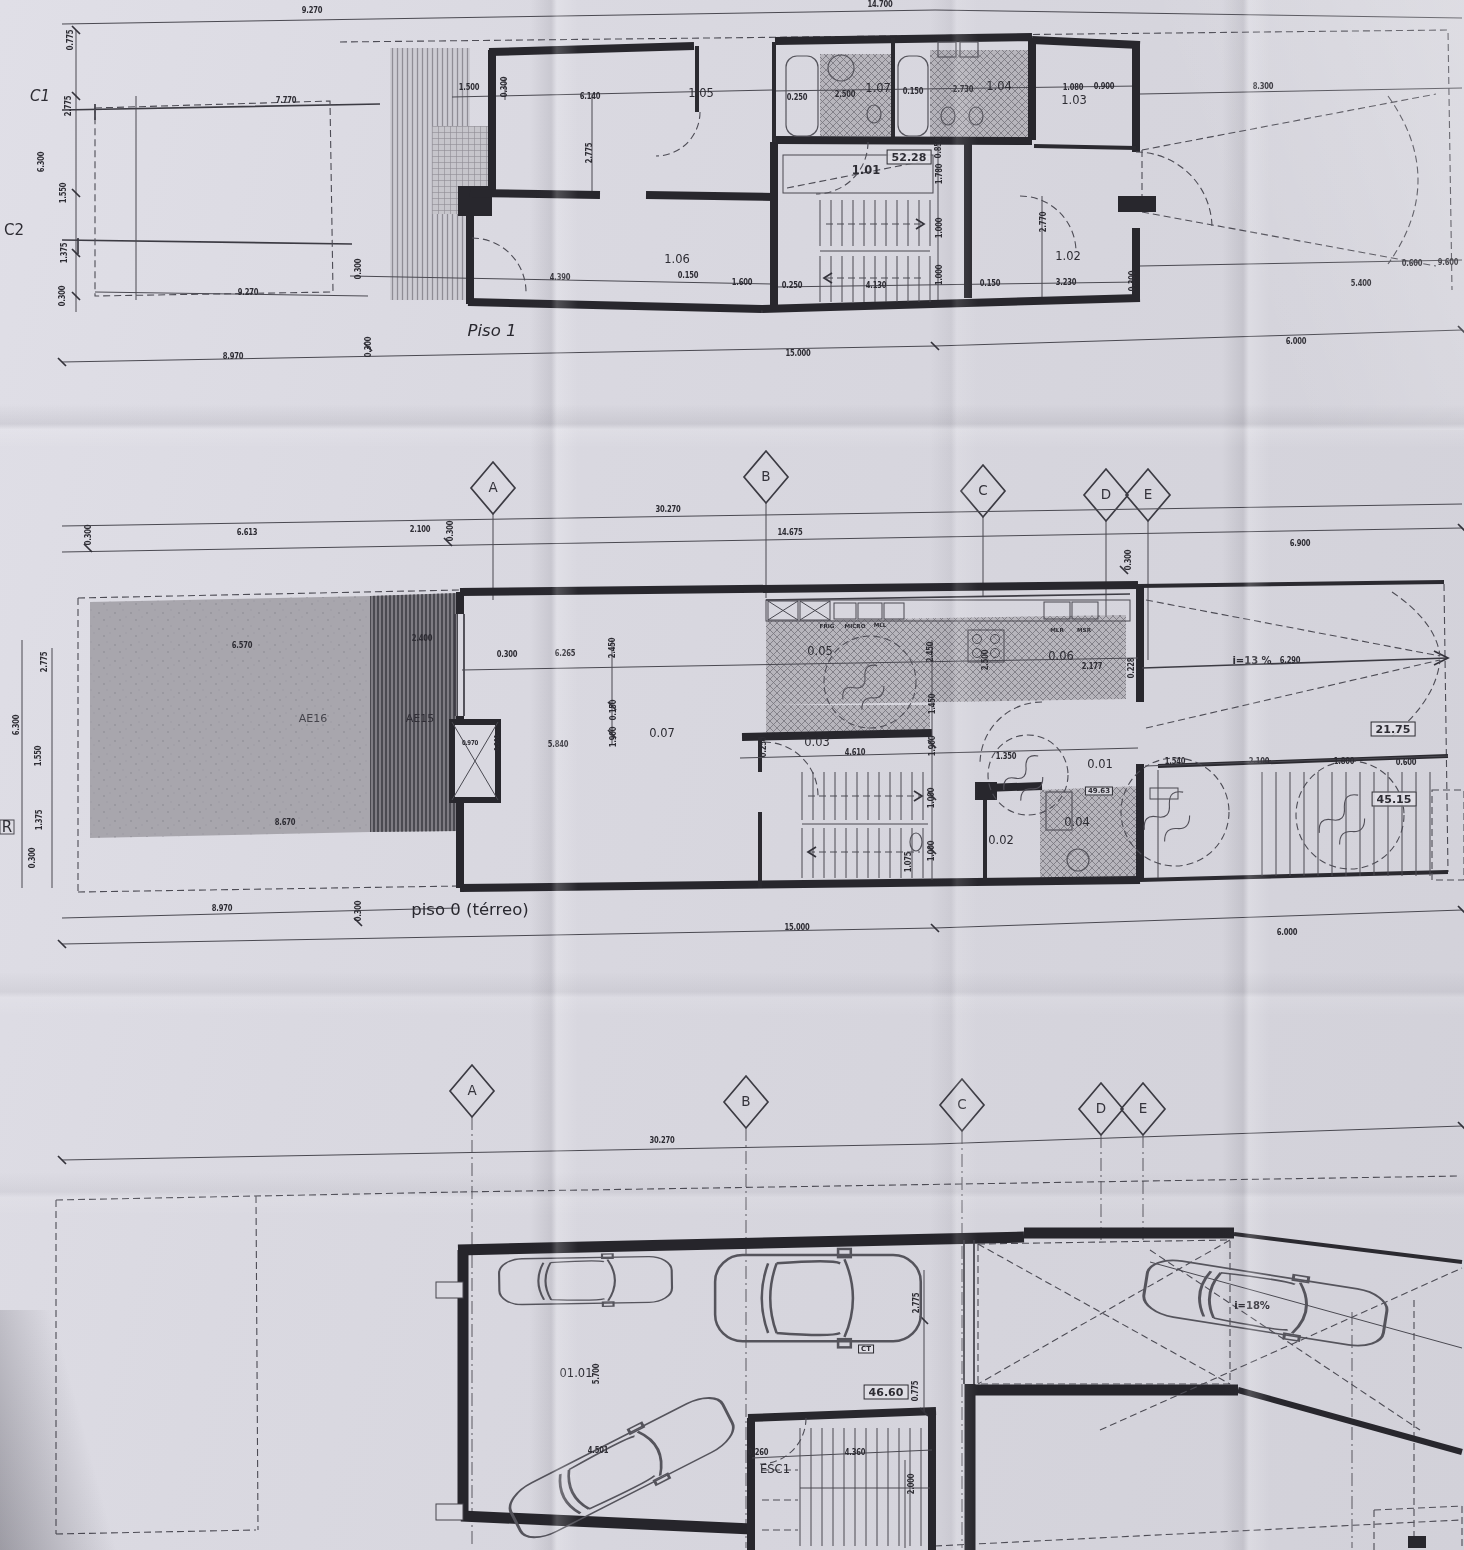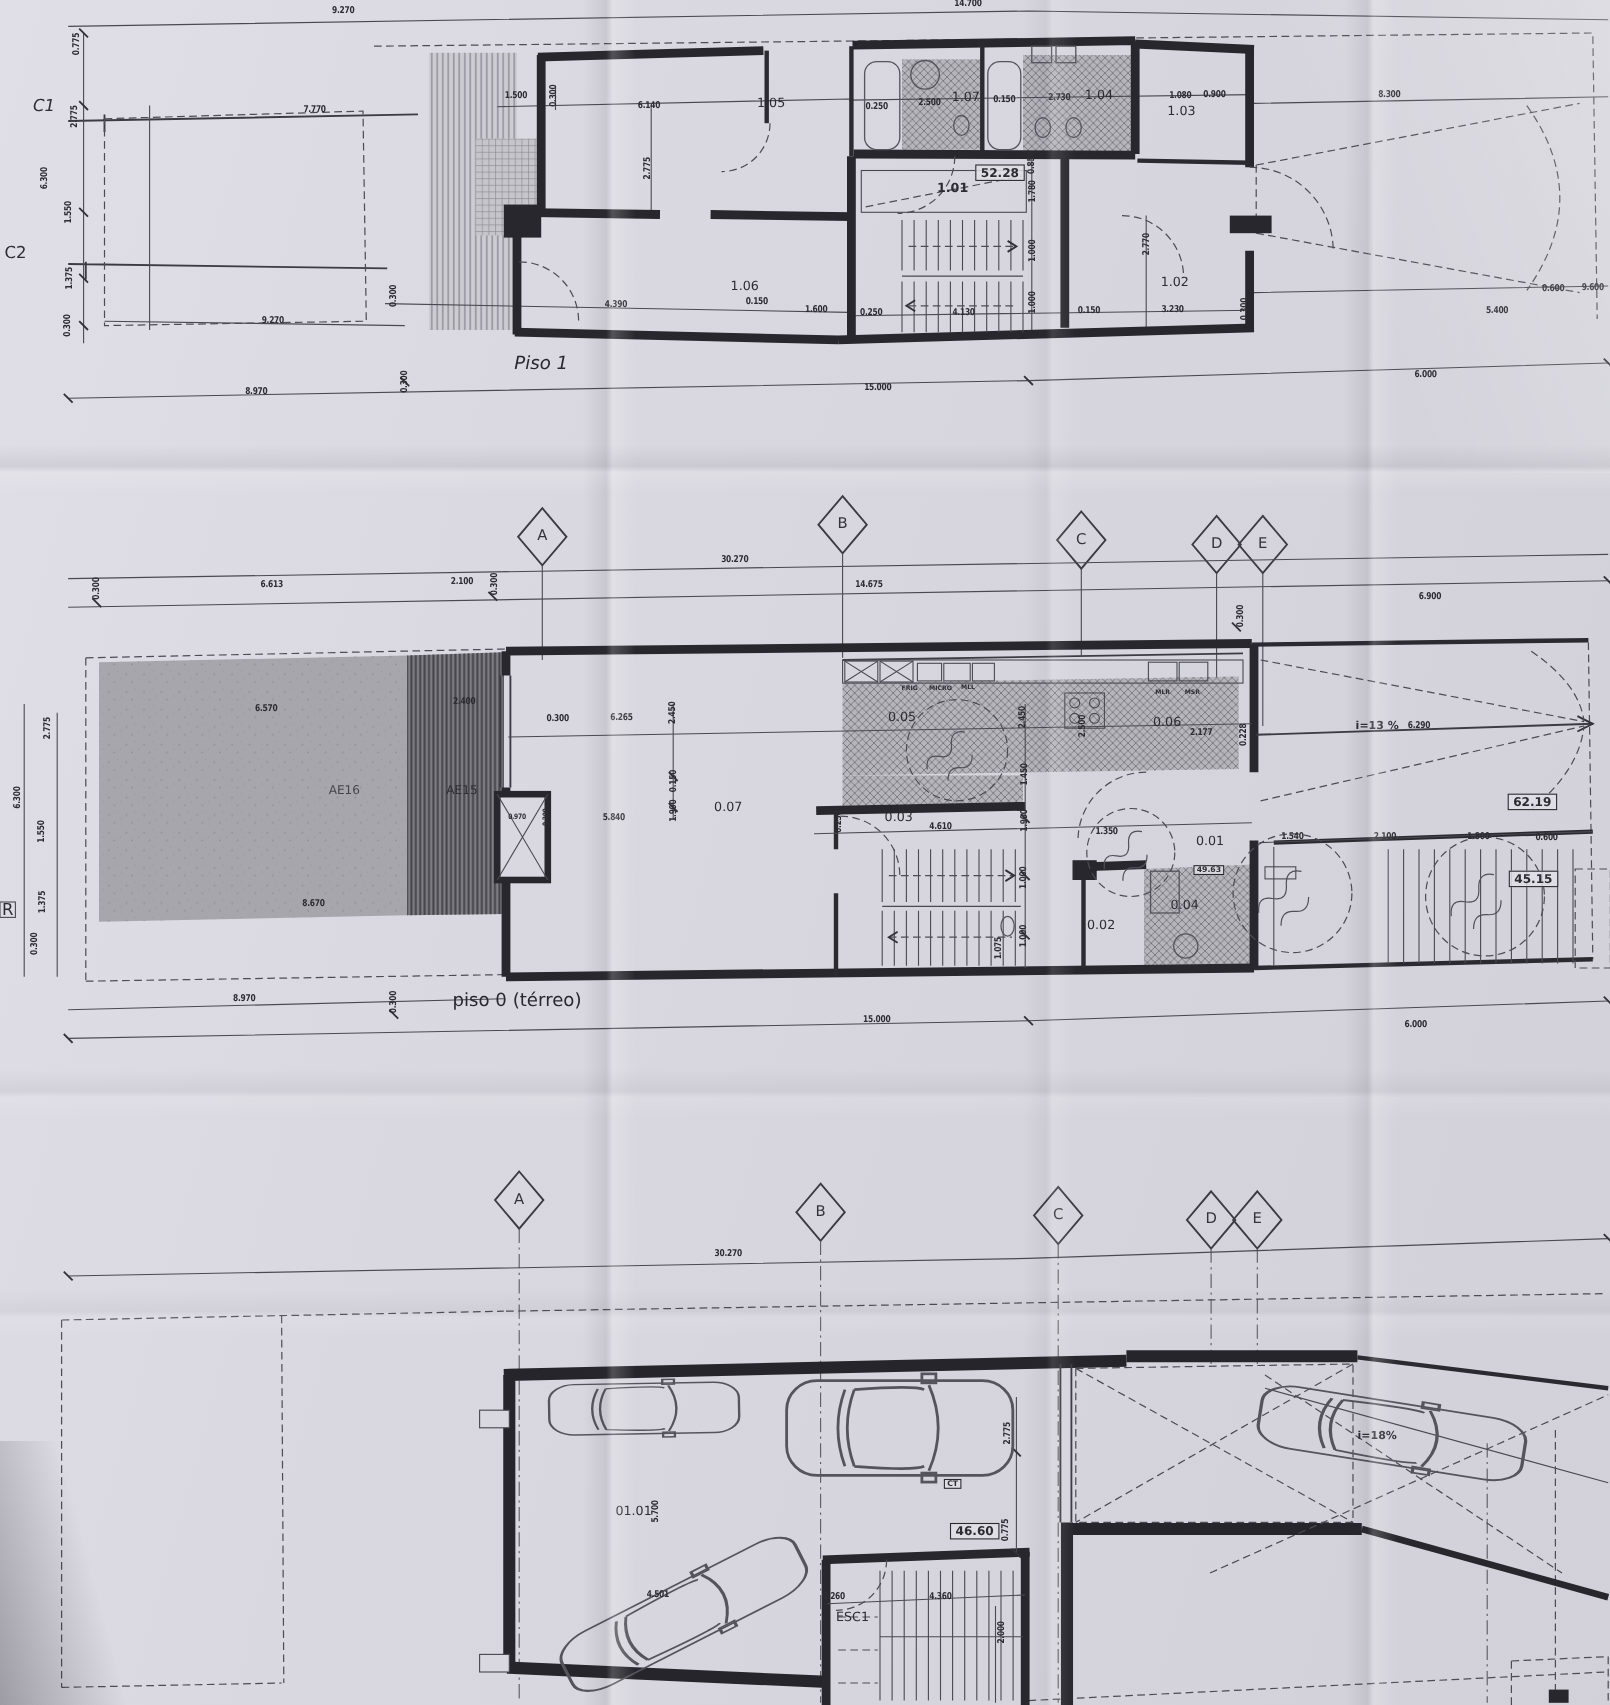--- a/index.html
+++ b/index.html
@@ -422,21 +422,21 @@
       <span class="lb dim" style="left: 855px; top: 752px; transform: translate(-50%, -50%) scaleX(0.8);">4.610</span>
       <span class="lb dim" style="left: 932px; top: 746px; transform: translate(-50%, -50%) rotate(-90deg) scaleX(0.8);">1.900</span>
       <span class="lb dim" style="left: 931px; top: 798px; transform: translate(-50%, -50%) rotate(-90deg) scaleX(0.8);">1.000</span>
       <span class="lb dim" style="left: 931px; top: 851px; transform: translate(-50%, -50%) rotate(-90deg) scaleX(0.8);">1.000</span>
       <span class="lb room" style="left: 1001px; top: 841px; transform: translate(-50%, -50%);">0.02</span>
       <span class="lb dim" style="left: 1006px; top: 756px; transform: translate(-50%, -50%) scaleX(0.8);">1.350</span>
       <span class="lb room" style="left: 1100px; top: 765px; transform: translate(-50%, -50%);">0.01</span>
       <span class="lb bsm" style="left: 1099px; top: 791px; transform: translate(-50%, -50%);">49.63</span>
       <span class="lb room" style="left: 1077px; top: 823px; transform: translate(-50%, -50%);">0.04</span>
       <span class="lb dim" style="left: 908px; top: 862px; transform: translate(-50%, -50%) rotate(-90deg) scaleX(0.8);">1.075</span>
-      <span class="lb badge" style="left: 1393px; top: 729px; transform: translate(-50%, -50%);">62.19</span>
+      <span class="lb badge" style="left: 1393px; top: 729px; transform: translate(-50%, -50%);">21.75</span>
       <span class="lb dim" style="left: 1175px; top: 761px; transform: translate(-50%, -50%) scaleX(0.8);">1.540</span>
       <span class="lb dim" style="left: 1259px; top: 761px; transform: translate(-50%, -50%) scaleX(0.8);">2.100</span>
       <span class="lb dim" style="left: 1344px; top: 761px; transform: translate(-50%, -50%) scaleX(0.8);">1.800</span>
       <span class="lb dim" style="left: 1406px; top: 762px; transform: translate(-50%, -50%) scaleX(0.8);">0.600</span>
       <span class="lb badge" style="left: 1394px; top: 799px; transform: translate(-50%, -50%);">45.15</span>
       <span class="lb dim" style="left: 222px; top: 908px; transform: translate(-50%, -50%) scaleX(0.8);">8.970</span>
       <span class="lb dim" style="left: 358px; top: 911px; transform: translate(-50%, -50%) rotate(-90deg) scaleX(0.8);">0.300</span>
       <span class="lb title" style="left: 470px; top: 910px; transform: translate(-50%, -50%);">piso 0 (térreo)</span>
       <span class="lb dim" style="left: 797px; top: 927px; transform: translate(-50%, -50%) scaleX(0.8);">15.000</span>
       <span class="lb dim" style="left: 1287px; top: 932px; transform: translate(-50%, -50%) scaleX(0.8);">6.000</span>

